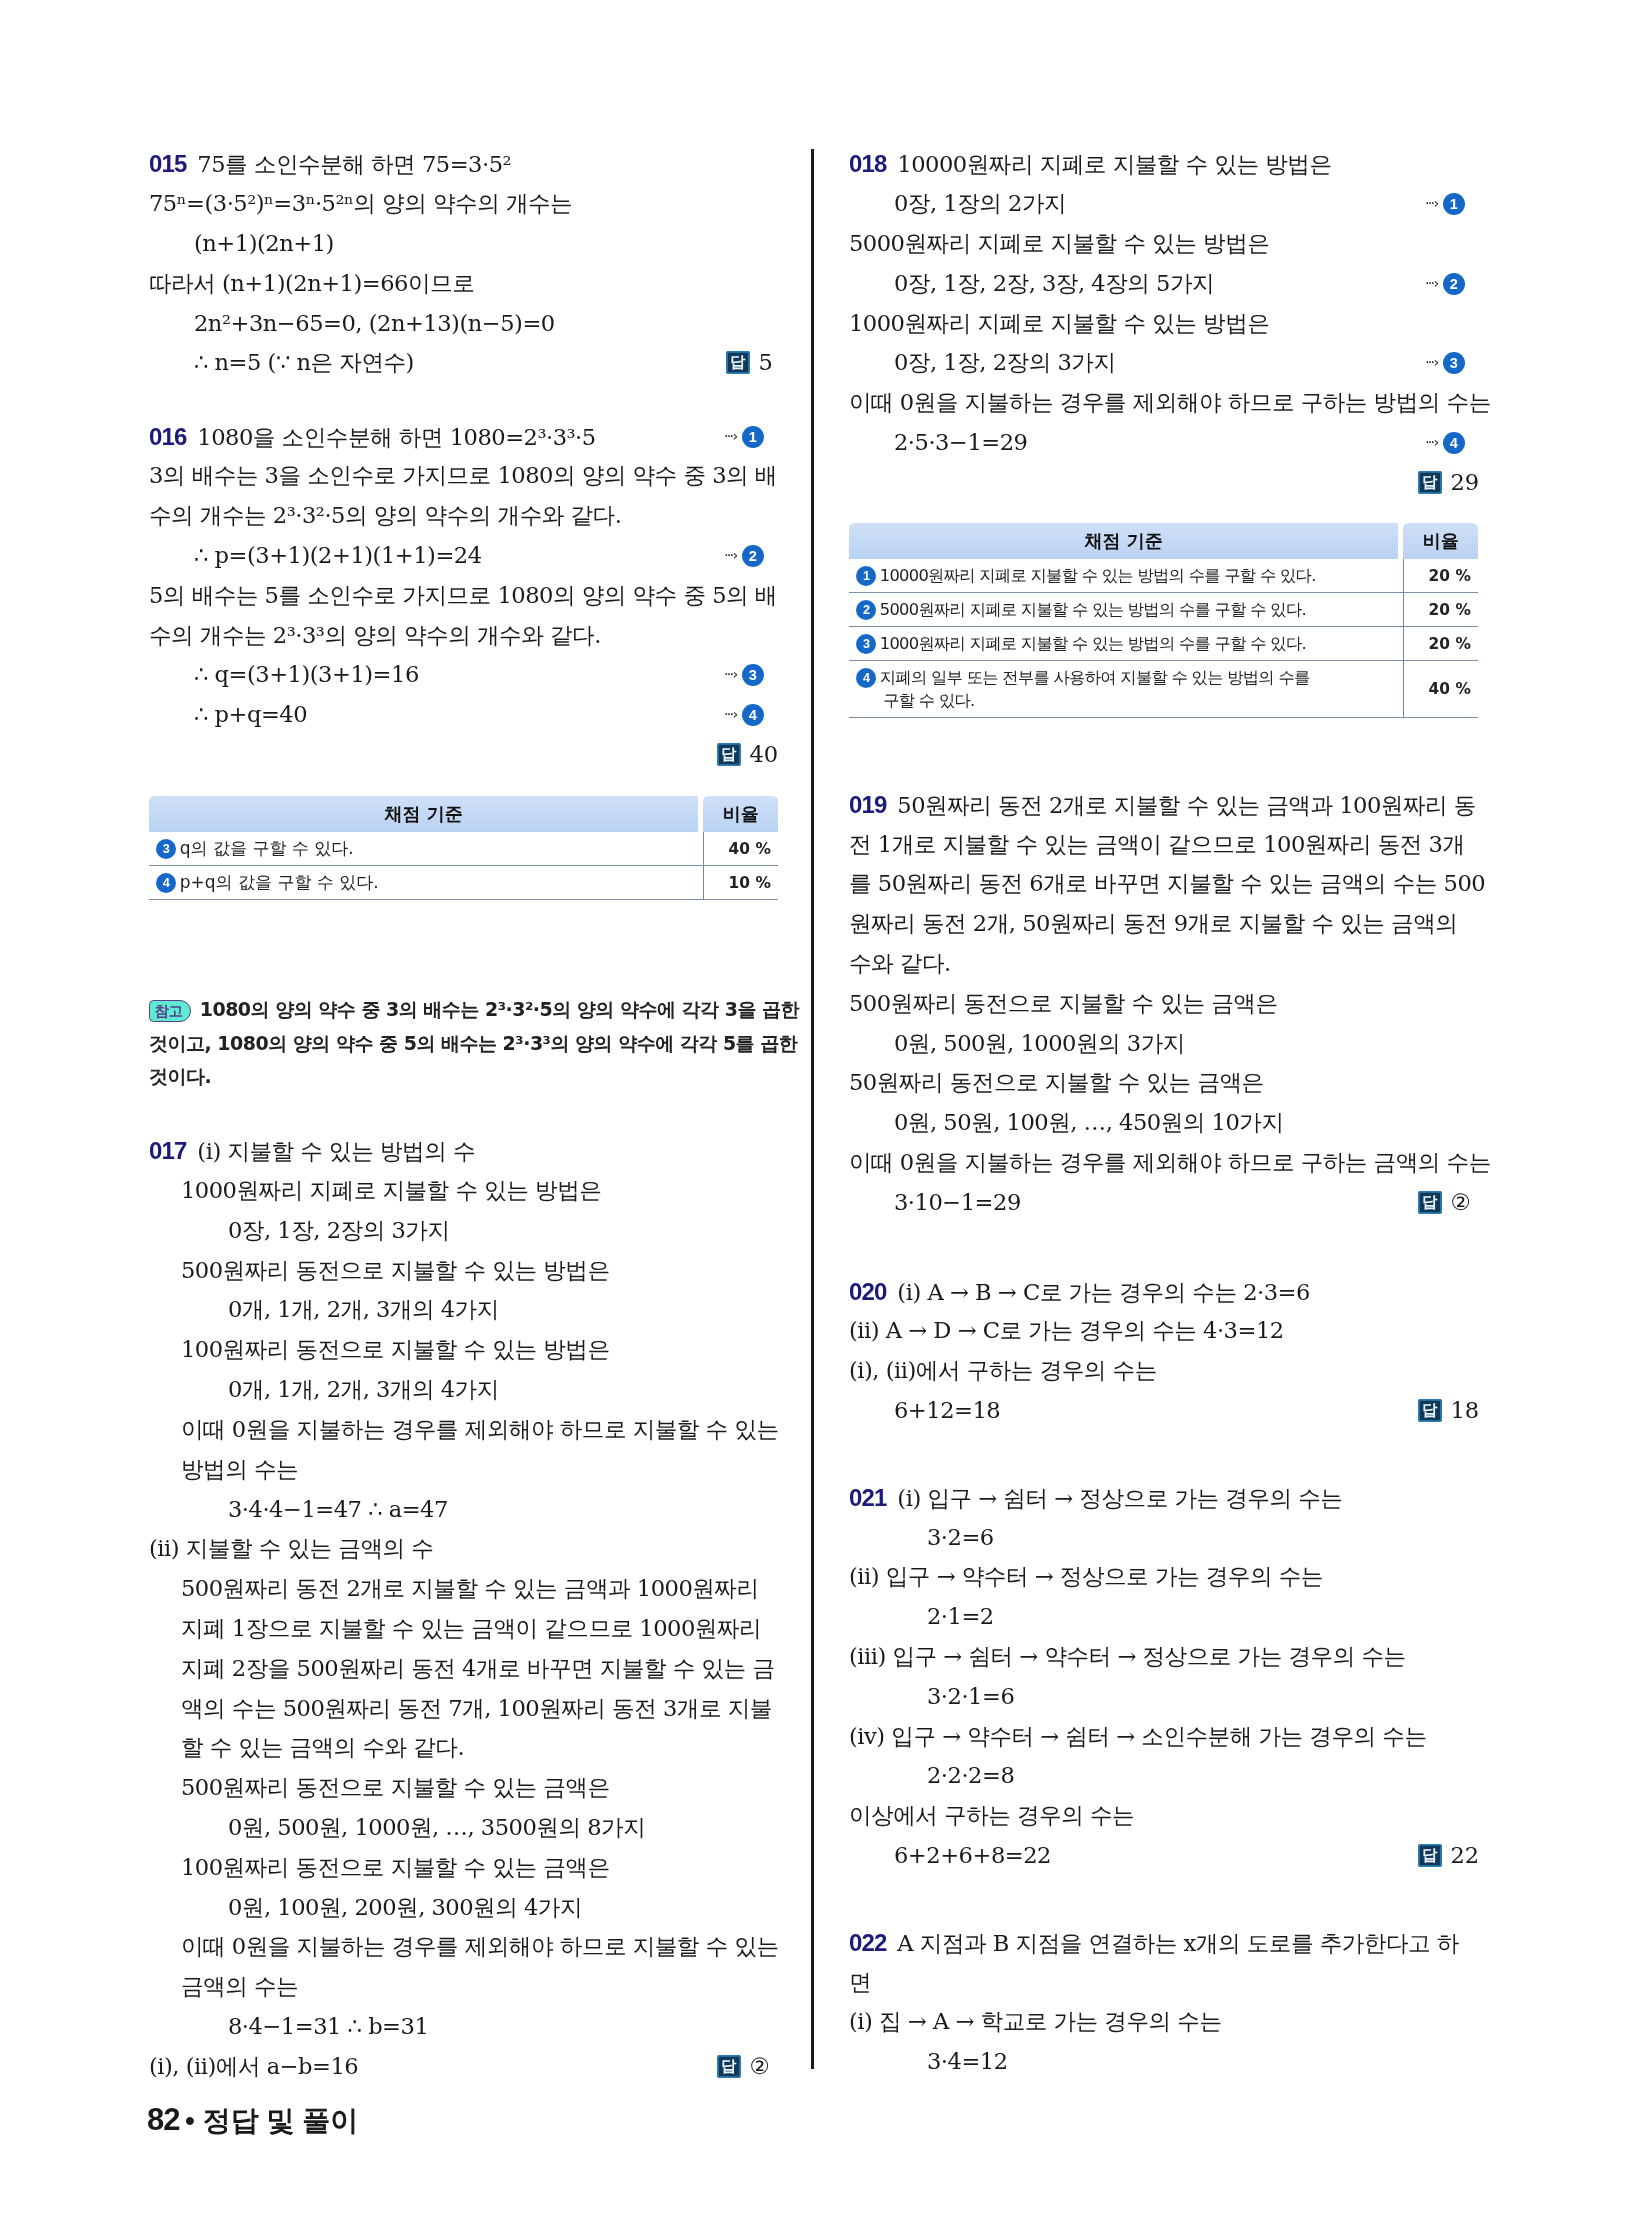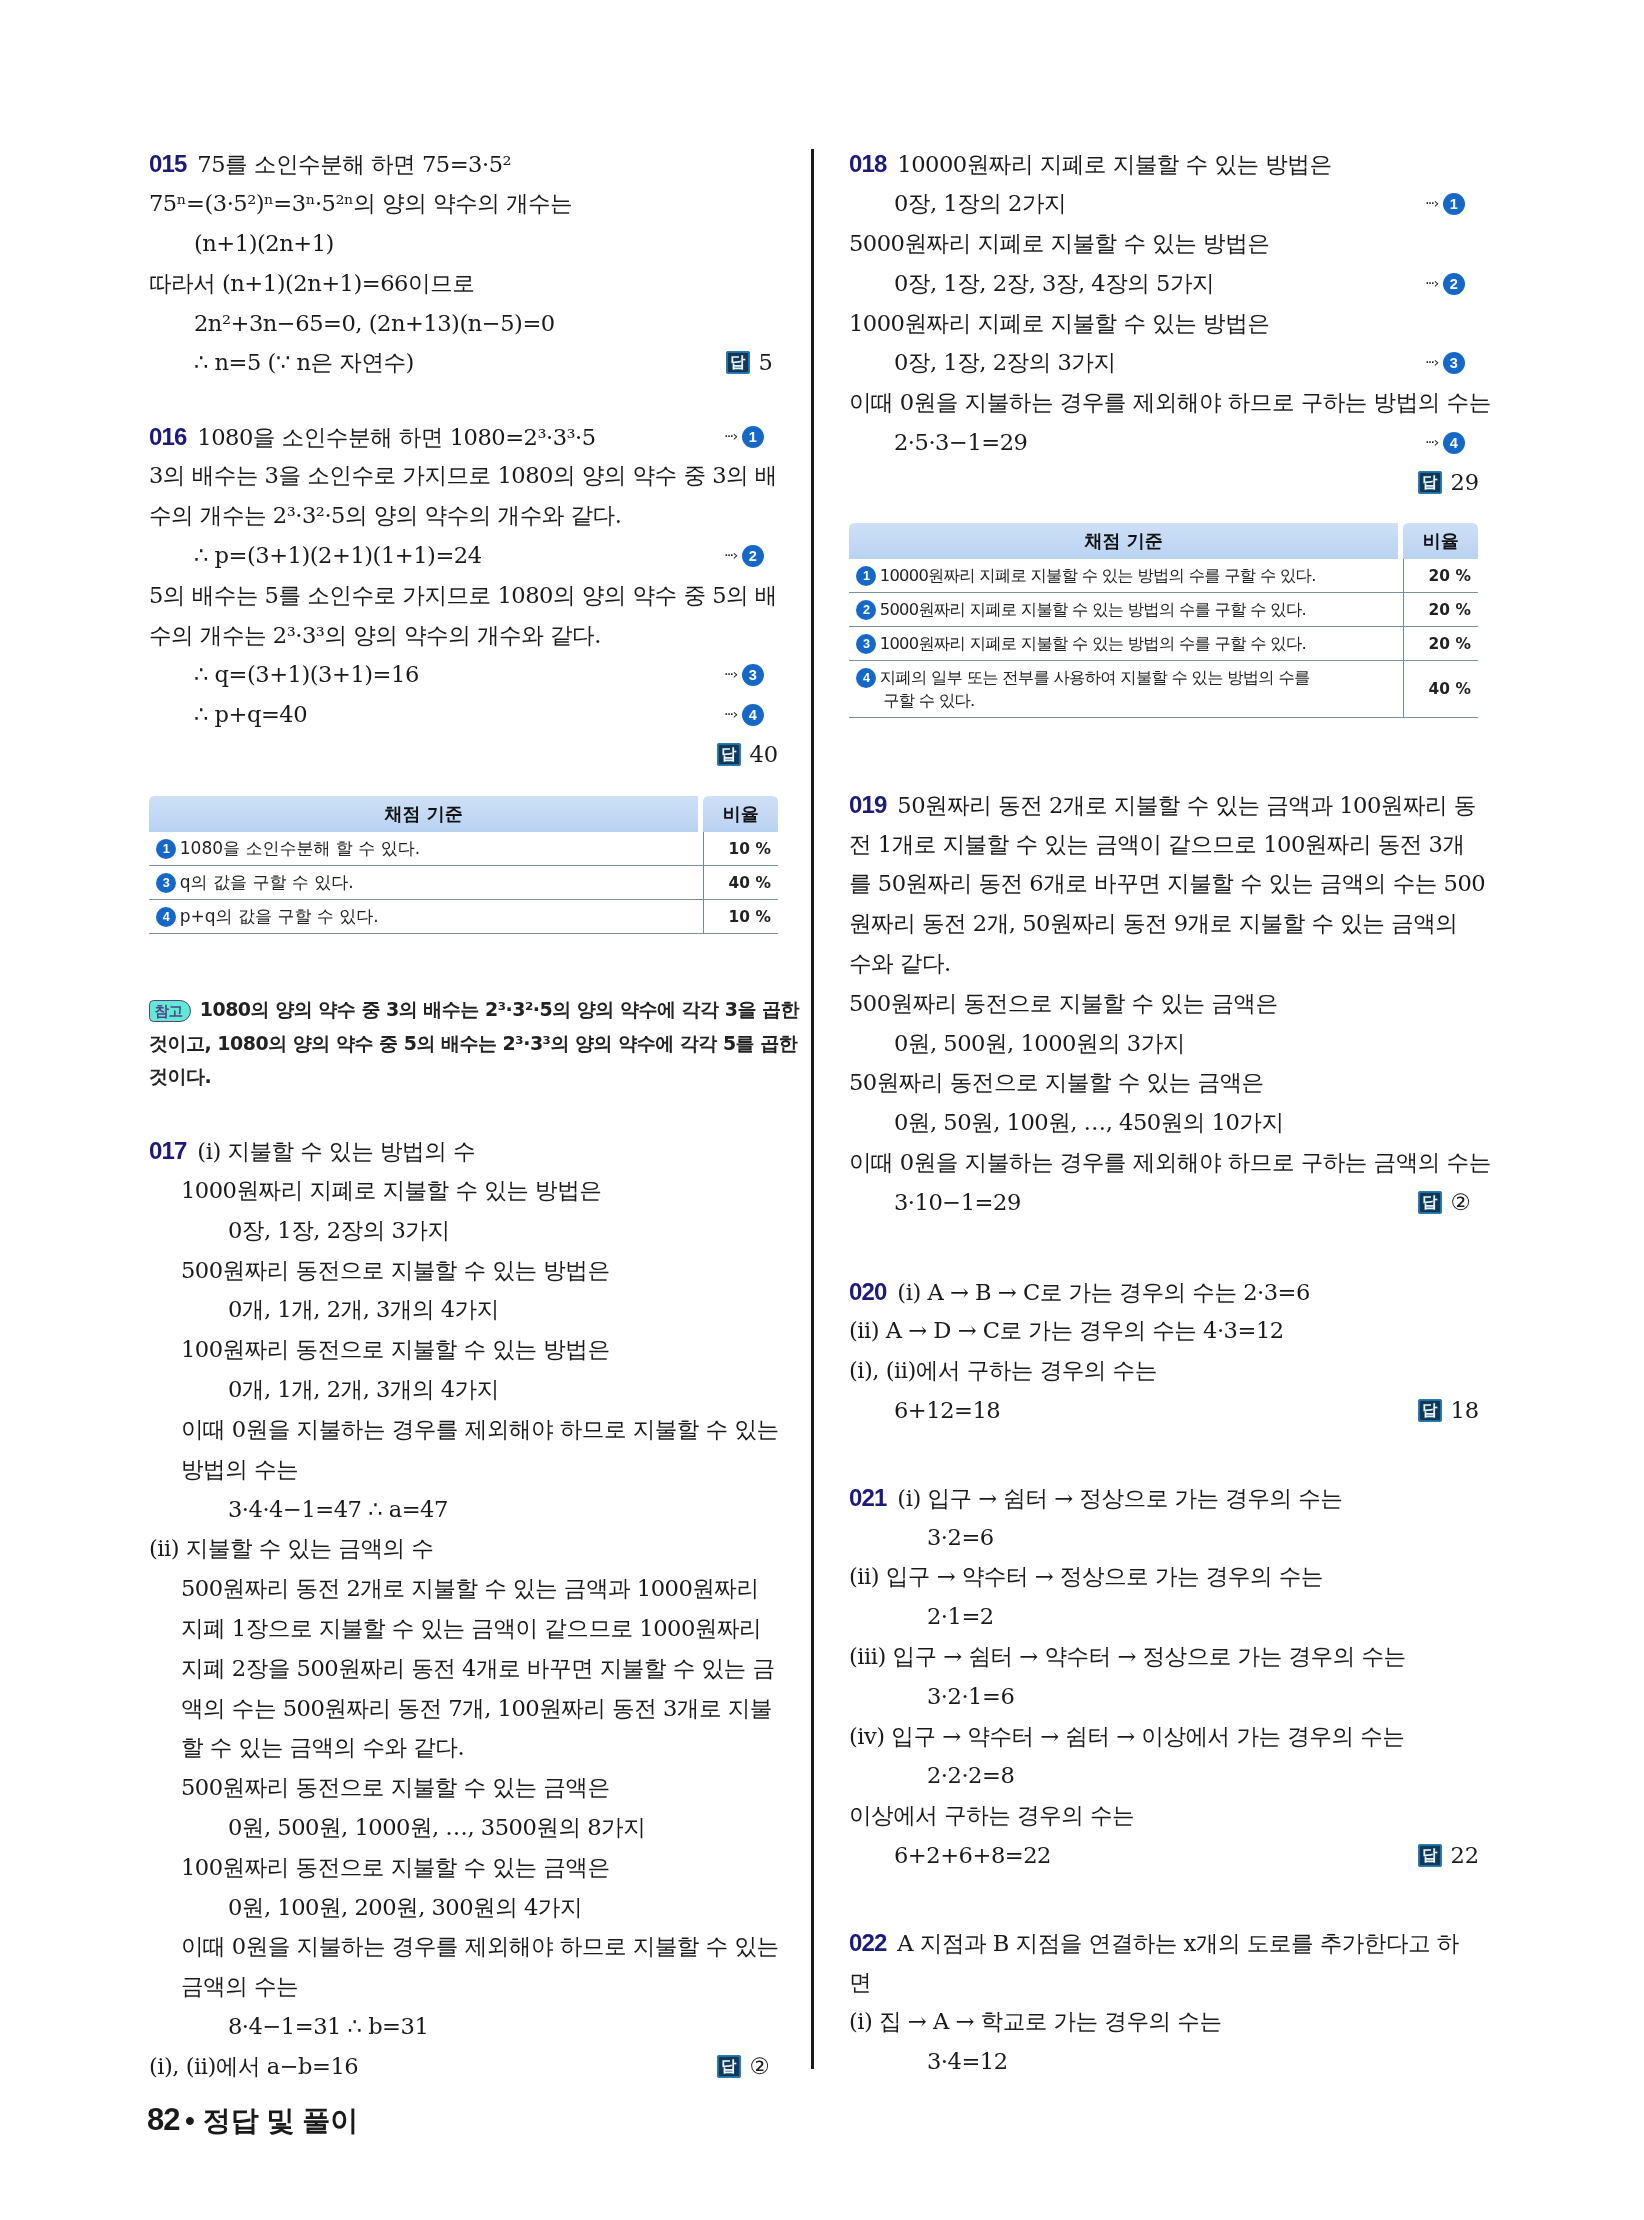--- a/index.html
+++ b/index.html
@@ -96,24 +96,20 @@
   </div>
 
 <table class="rubric" style="left:149px;top:796px;width:629px">
   <thead>
     <tr>
       <th class="c1" style="width:543px">채점 기준</th>
       <th style="width:72px">비율</th>
     </tr>
   </thead>
   <tbody>
-    <tr>
-      <td><span class="circ">1</span><span>1080을 소인수분해 할 수 있다.</span></td>
-      <td class="pct">10 %</td>
-    </tr>
     <tr>
       <td><span class="circ">3</span><span>q의 값을 구할 수 있다.</span></td>
       <td class="pct">40 %</td>
     </tr>
     <tr>
       <td><span class="circ">4</span><span>p+q의 값을 구할 수 있다.</span></td>
       <td class="pct">10 %</td>
     </tr>
   </tbody>
 </table>
@@ -236,21 +232,21 @@
     <span class="ans-icon">답</span>
     <span>18</span>
   </div>
 
 <div class="line" style="left:849px;top:1482px"><span class="qnum">021</span><span>(i) 입구 → 쉼터 → 정상으로 가는 경우의 수는</span></div>
 <div class="line" style="left:927px;top:1522px">3·2=6</div>
 <div class="line" style="left:849px;top:1561px">(ii) 입구 → 약수터 → 정상으로 가는 경우의 수는</div>
 <div class="line" style="left:927px;top:1601px">2·1=2</div>
 <div class="line" style="left:849px;top:1641px">(iii) 입구 → 쉼터 → 약수터 → 정상으로 가는 경우의 수는</div>
 <div class="line" style="left:927px;top:1681px">3·2·1=6</div>
-<div class="line" style="left:849px;top:1721px">(iv) 입구 → 약수터 → 쉼터 → 이상에서 가는 경우의 수는</div>
+<div class="line" style="left:849px;top:1721px">(iv) 입구 → 약수터 → 쉼터 → 소인수분해 가는 경우의 수는</div>
 <div class="line" style="left:927px;top:1760px">2·2·2=8</div>
 <div class="line" style="left:849px;top:1800px">이상에서 구하는 경우의 수는</div>
 <div class="line" style="left:894px;top:1840px">6+2+6+8=22</div>
 <div class="answer" style="left:1418px;top:1840px">
     <span class="ans-icon">답</span>
     <span>22</span>
   </div>
 
 <div class="line" style="left:849px;top:1927px"><span class="qnum">022</span><span>A 지점과 B 지점을 연결하는 x개의 도로를 추가한다고 하</span></div>
 <div class="line" style="left:849px;top:1967px">면</div>

